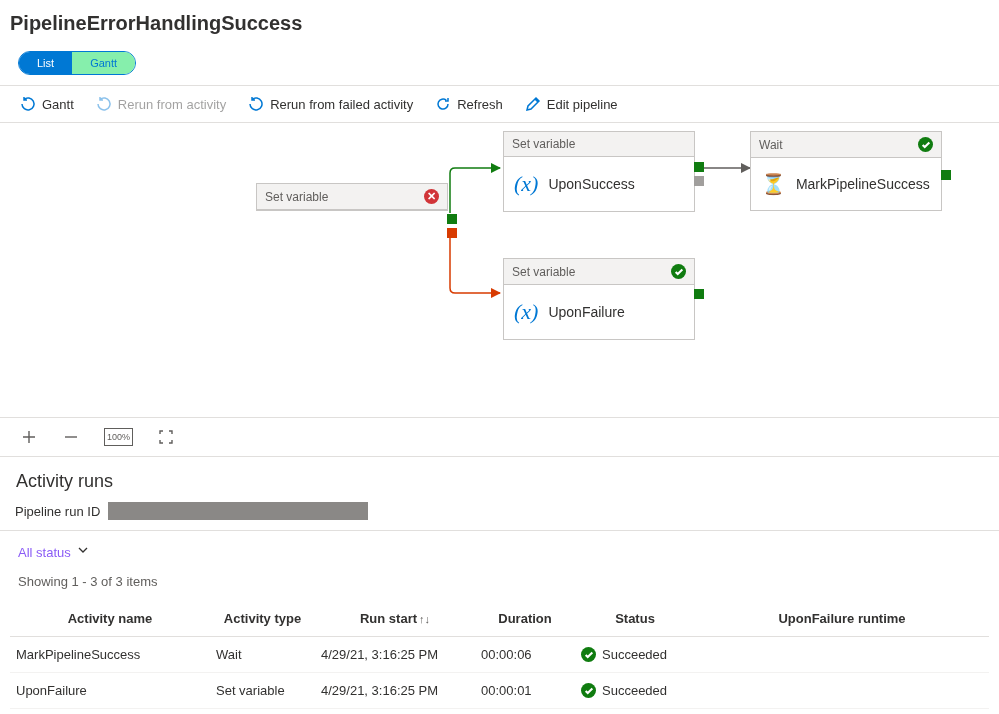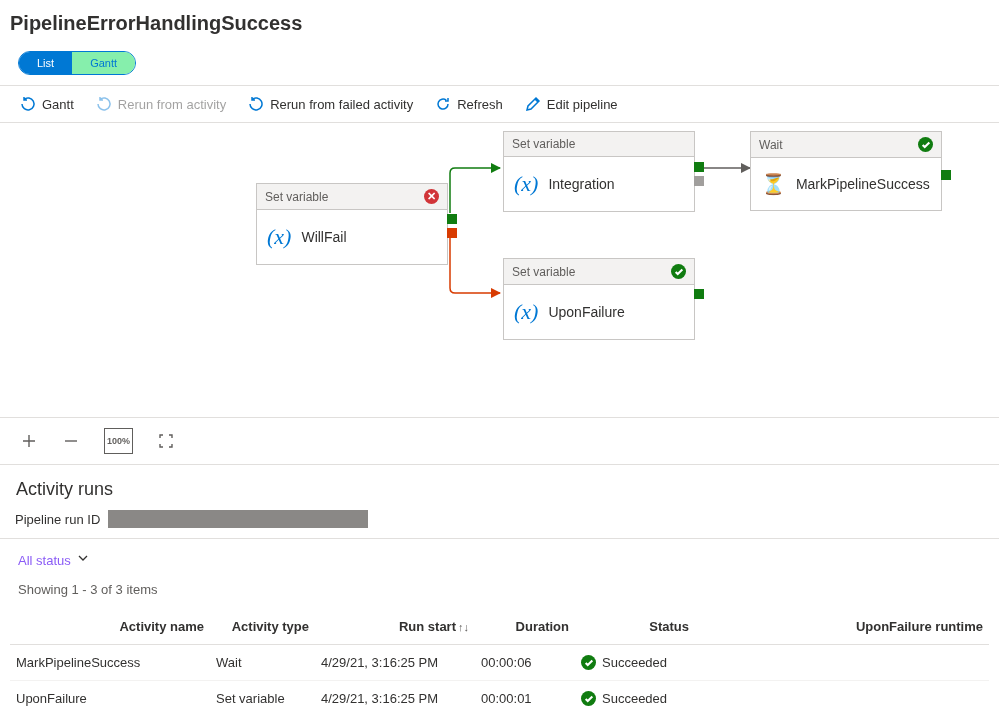--- a/index.html
+++ b/index.html
@@ -22,28 +22,28 @@
 .var-icon:before { content: "(x)"; }
 .status-success { width: 15px; height:15px; border-radius:50%; background:#107c10; display:inline-flex; align-items:center; justify-content:center;}
 .status-success svg { stroke:#fff; stroke-width:2.5; fill:none;}
 .status-fail { width: 15px; height:15px; border-radius:50%; background:#d13438; display:inline-flex; align-items:center; justify-content:center; color:#fff; font-weight:bold; font-size:11px;}
 .status-fail:before { content:"✕"; line-height:1; }
 .port { position:absolute; width:10px; height:10px;}
 .port.green { background:#107c10; }
 .port.red { background:#d83b01; }
 .port.gray { background:#a19f9d; }
 .zoom-controls { display:flex; gap:24px; padding:10px 20px; align-items:center;}
-.zoom-btn { width:18px; height:26px; display:flex; align-items:center; justify-content:center; cursor:pointer; color:#605e5c;font-weight:bold;}
+.zoom-btn { width:18px; height:18px; display:flex; align-items:center; justify-content:center; cursor:pointer; color:#605e5c;}
 .section-title { font-size: 18px; font-weight:400; padding: 14px 10px 6px 16px;}
 .pipeline-id-row { padding: 4px 15px; display:flex; align-items:center; gap:8px; font-size:13px;}
 .id-mask { background:#8a8886; width:260px; height:18px; display:inline-block;}
 .filter-row { padding: 14px 12px 8px 18px; display:flex; align-items:center; gap:6px; color:#8b5cf6; cursor:pointer; border-top:1px solid #e1dfdd; margin-top:6px;}
 .count-row { padding: 6px 18px; color:#605e5c; font-size:13px;}
 table { width: calc(100% - 20px); margin: 6px 10px 0 10px; border-collapse: collapse; }
-th { text-align:right; font-weight:600; font-size:13px; padding: 10px 6px; border-bottom:1px solid #e1dfdd; white-space:nowrap;}
+th { text-align:center; font-weight:600; font-size:13px; padding: 10px 6px; border-bottom:1px solid #e1dfdd; white-space:nowrap;}
 td { padding: 10px 6px; border-bottom:1px solid #f3f2f1; font-size:13px;}
 .status-cell { display:flex; align-items:center; gap:6px;}
 svg.arrow {position:absolute; overflow:visible; pointer-events:none;}
 .chev-down { display:inline-block; transform:translateY(-1px);}
 .sort-icon { font-size:11px; color:#605e5c; margin-left:2px;}
 .hourglass-icon {font-size:20px;}
 .pencil-icon svg, .refresh-icon svg, .rerun-icon svg {stroke:#0078d4; fill:none; stroke-width:1.5;}
 </style>
 </head>
 <body>
@@ -129,35 +129,31 @@
         </marker>
       </defs>
     <path d="M2 5 L50 5" stroke="#605e5c" stroke-width="1.5" fill="none" marker-end="url(#ah-k)"></path>
   </svg>
 
   <div class="node" style="left:256px; top:60px;">
     <div class="node-header">
       <span>Set variable</span>
       <span class="status-fail"></span>
     </div>
+    <div class="port green" style="right:-10px; top:30px;"></div>
+    <div class="port red" style="right:-10px; top:44px;"></div>
+  </div>
+
+  <div class="node" style="left:503px; top:8px;">
+    <div class="node-header">
+      <span>Set variable</span>
+    </div>
     <div class="node-body">
       <span class="var-icon"></span>
-      <span>WillFail</span>
-    </div>
-    <div class="port green" style="right:-10px; top:30px;"></div>
-    <div class="port red" style="right:-10px; top:44px;"></div>
-  </div>
-
-  <div class="node" style="left:503px; top:8px;">
-    <div class="node-header">
-      <span>Set variable</span>
-    </div>
-    <div class="node-body">
-      <span class="var-icon"></span>
-      <span>Integration</span>
+      <span>UponSuccess</span>
     </div>
     <div class="port green" style="right:-10px; top:30px;"></div>
     <div class="port gray" style="right:-10px; top:44px;"></div>
   </div>
 
   <div class="node" style="left:503px; top:135px;">
     <div class="node-header">
       <span>Set variable</span>
       <span class="status-success">
           <svg viewBox="0 0 12 12" width="10" height="10">

